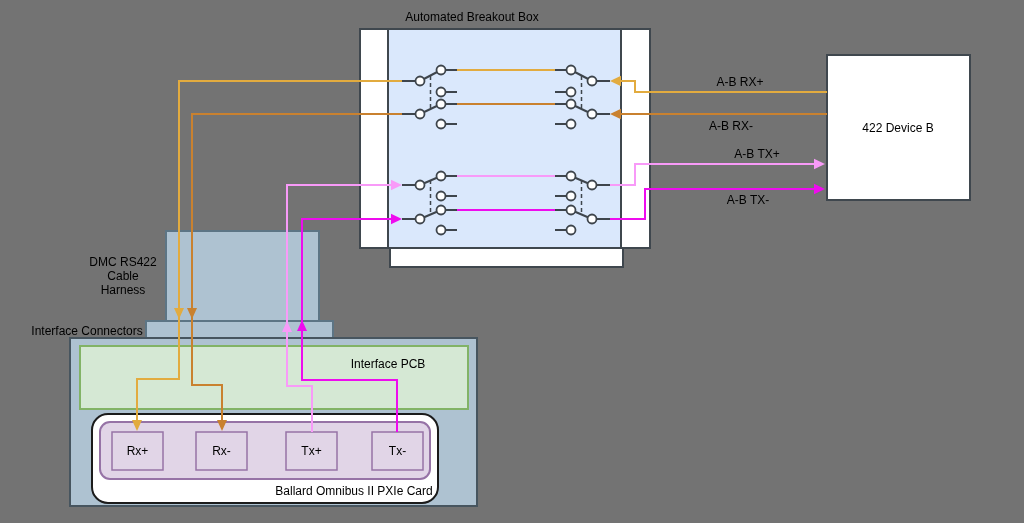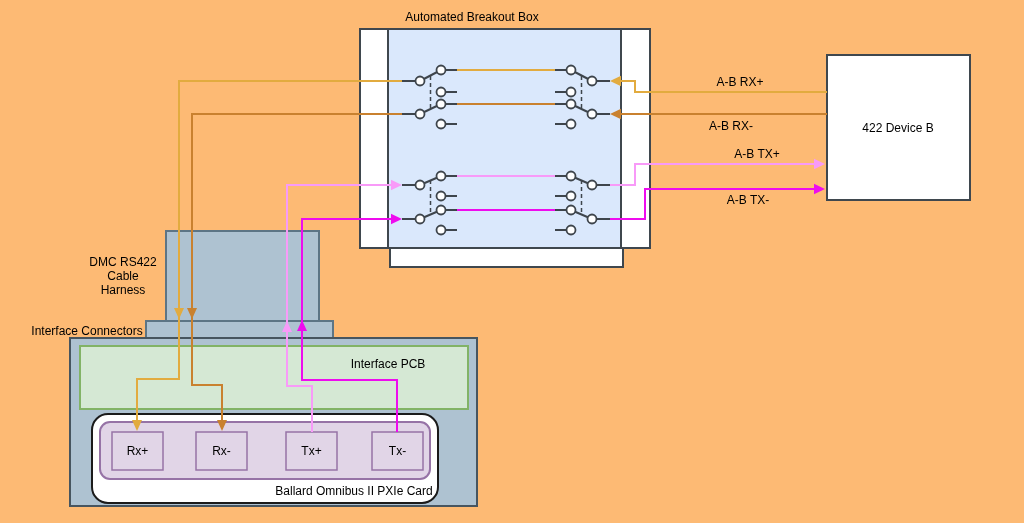--- a/index.html
+++ b/index.html
@@ -1,16 +1,16 @@
 <!DOCTYPE html>
 <html><head>
 <meta charset="utf-8">
 <style>
   html,body { margin:0; padding:0; background:#ffffff; }
-  #stage { position:relative; width:1024px; height:523px; background:#fdba74; overflow:hidden; }
+  #stage { position:relative; width:1024px; height:523px; background:#737373; overflow:hidden; }
   svg text {
     font-family: "Liberation Sans", sans-serif;
     font-size: 12px;
     fill: #000000;
   }
 </style>
 </head>
 <body>
 
 <div id="stage">

